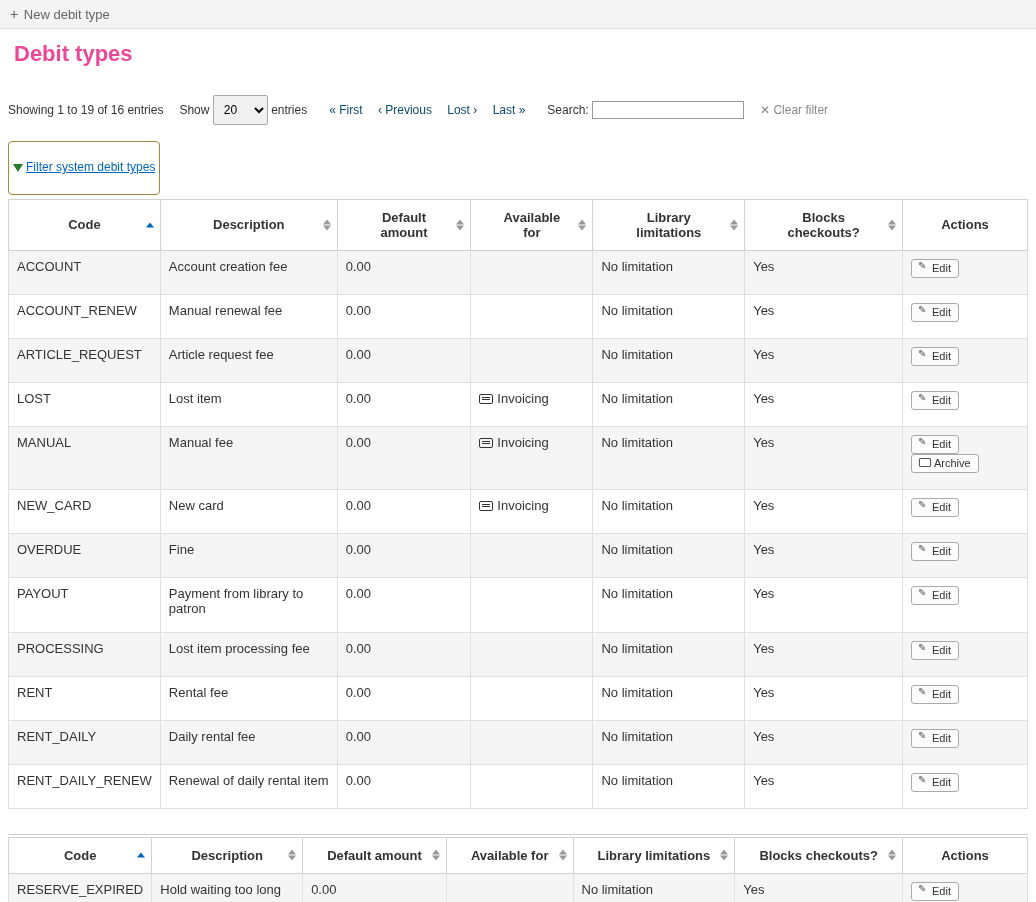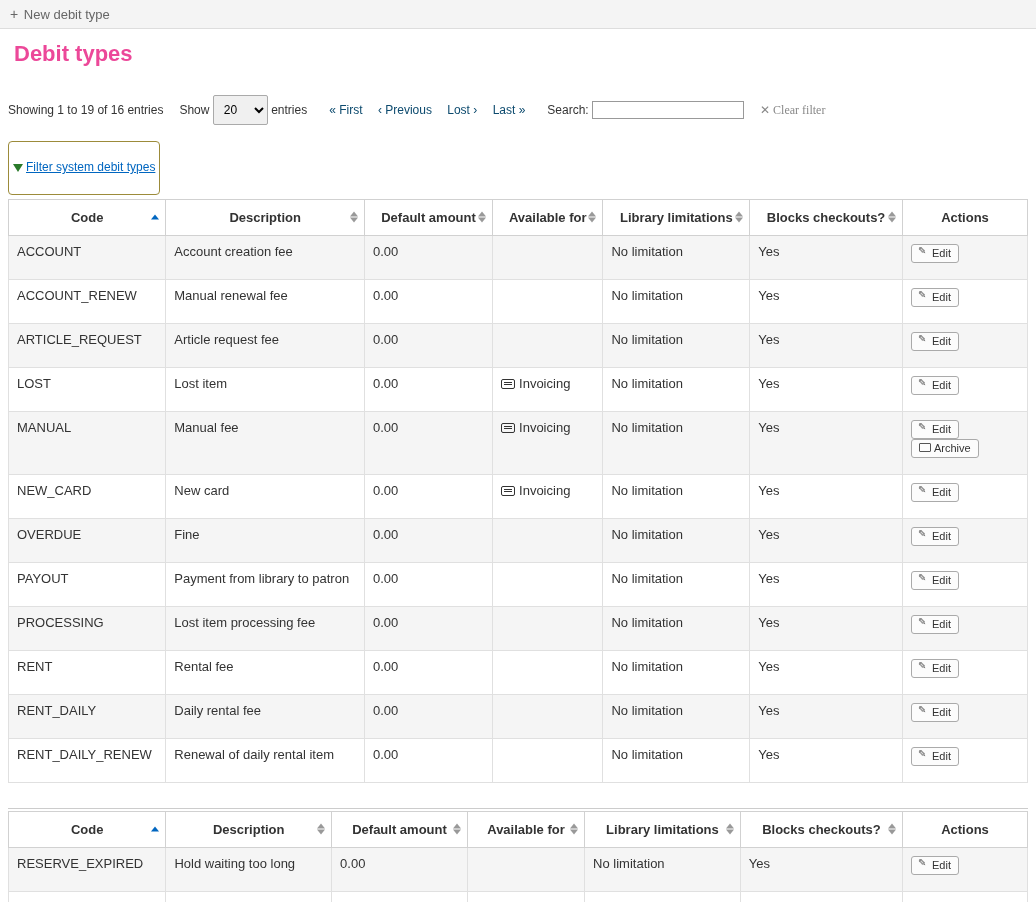--- a/index.html
+++ b/index.html
@@ -51,21 +51,21 @@
     }
     .pager a.disabled { color: #0c4a6e; cursor: default; text-align: right; }
     .search-lbl { color: #333; }
     .search-input {
       border: 1px solid #999;
       width: 152px;
       height: 18px;
       font-size: 12px;
       padding: 0 3px;
     }
-    .clear-filter { color: #888; font-size: 12px; cursor: pointer; font-family: Liberation Serif, serif; }
+    .clear-filter { color: #888; font-size: 12px; cursor: pointer; }
     .filter-bar {
       margin: 8px 0 4px 0;
     }
     .filter-link {
       border: 1px solid #9c8b3a;
       border-radius: 4px;
       padding: 18px 4px;
       font-size: 12px;
       color: #0066c0;
       text-decoration: underline;
@@ -83,21 +83,21 @@
     }
     table.data {
       width: 100%;
       border-collapse: collapse;
       margin-top: 2px;
     }
     table.data thead th {
       text-align: center;
       font-weight: bold;
       font-size: 13px;
-      padding: 10px 14px;
+      padding: 10px 24px;
       border: 1px solid #d1d1d1;
       color: #333;
       position: relative;
       background: #fff;
     }
     .sort-marks {
       position: absolute;
       right: 6px;
       top: 50%;
       transform: translateY(-50%);

